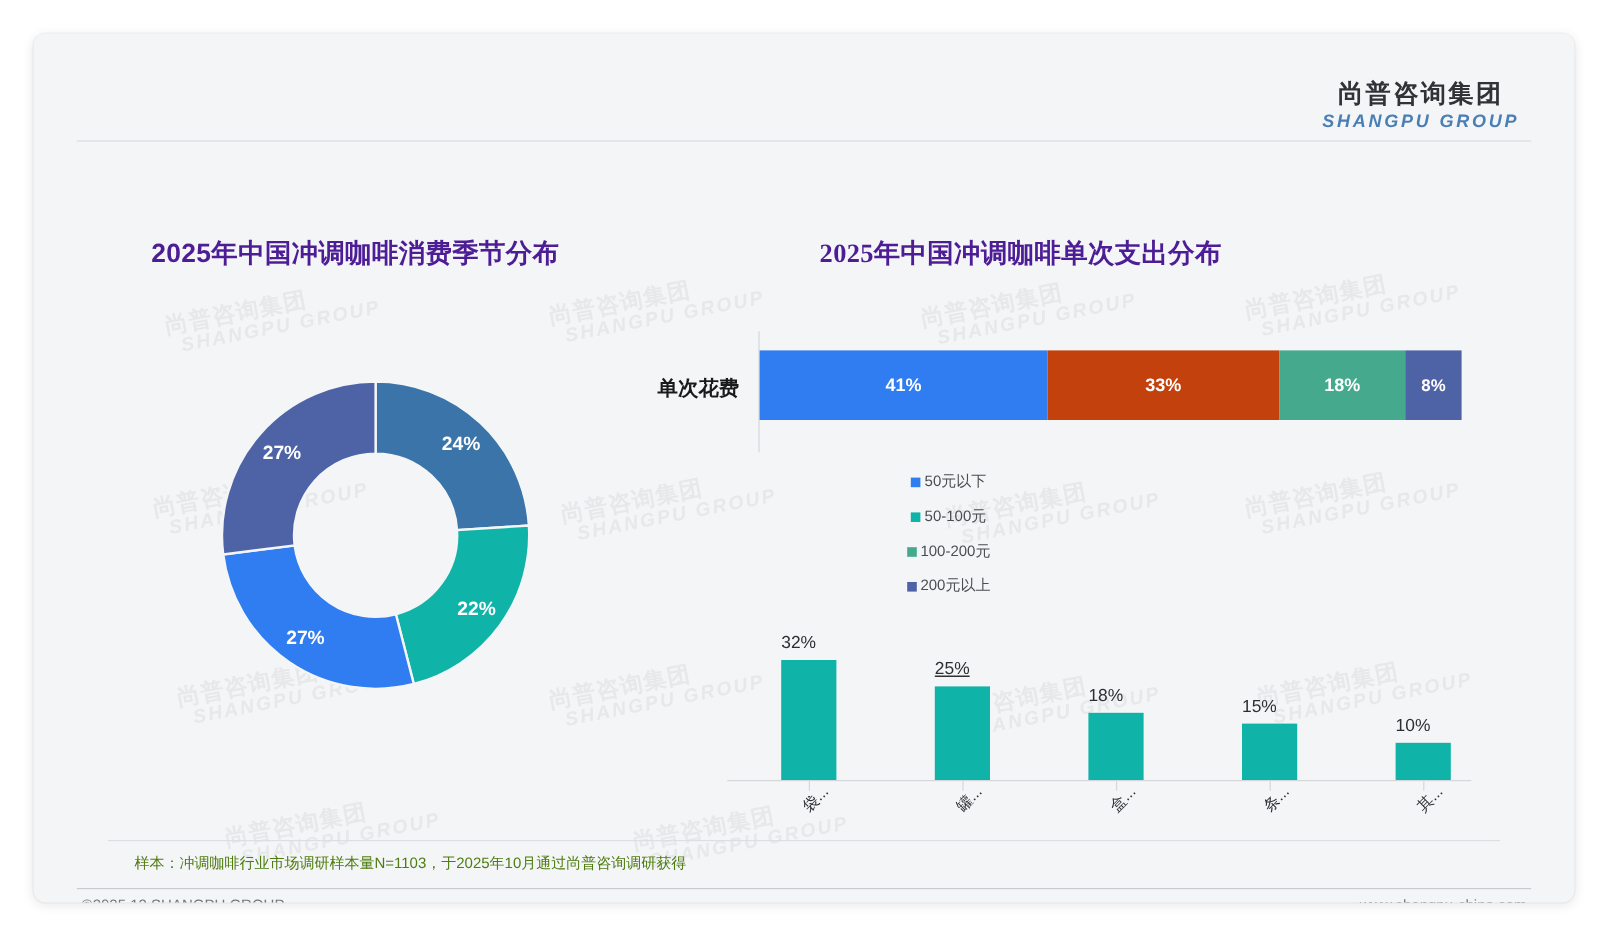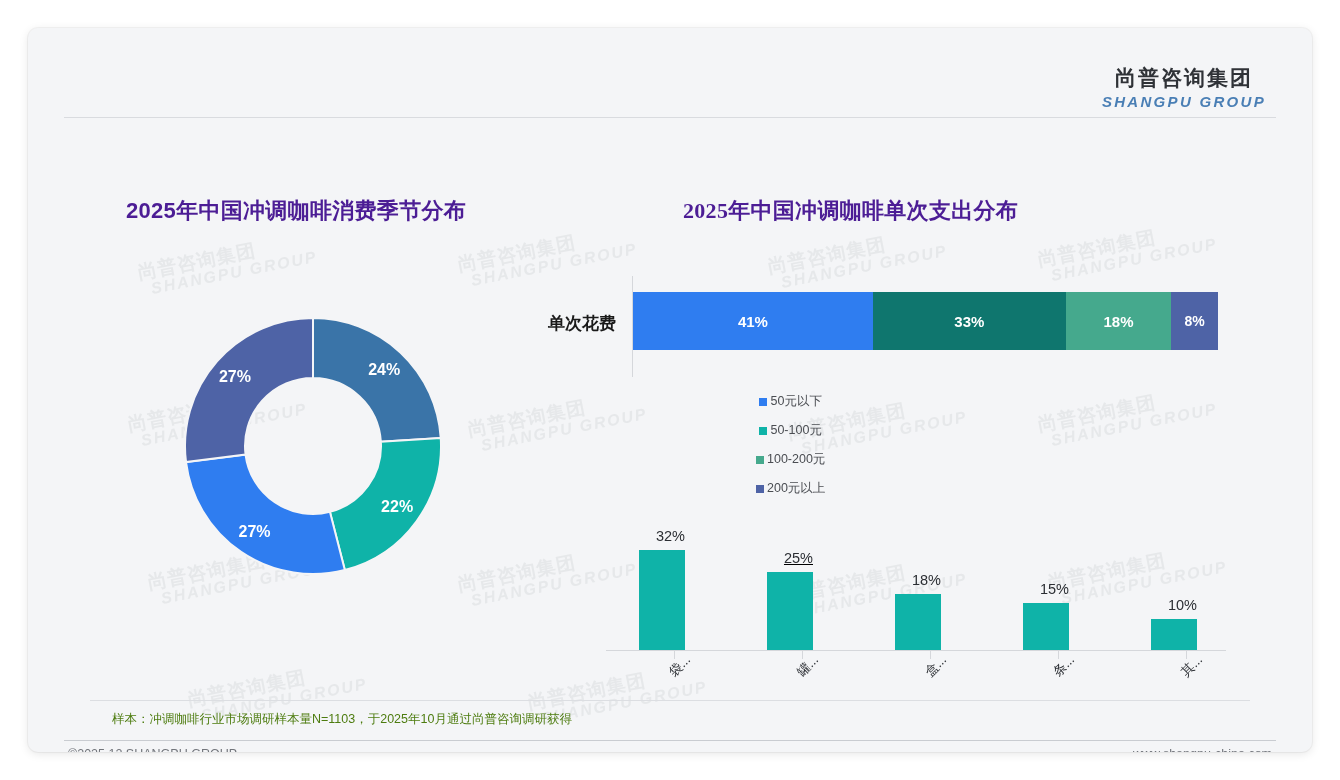--- a/index.html
+++ b/index.html
@@ -109,21 +109,21 @@
   }
   .stack-seg.small { font-size: 14px; }
 
   
   #bars-wrap { position: absolute; left: 578px; top: 478px; width: 620px; height: 178px; z-index: 3; }
   #bars-baseline {
     position: absolute; left: 0; bottom: 33px; width: 100%; height: 1px; background: #d5d7db;
   }
   .bar-col {
     position: absolute; bottom: 34px; width: 34px;
-    display: flex; flex-direction: column; align-items: flex-end; justify-content: flex-end;
+    display: flex; flex-direction: column; align-items: flex-start; justify-content: flex-end;
   }
   .bar-val {
     font-size: 14.5px; color: #2b2e33; margin-bottom: 6px;
   }
   .bar-rect { width: 46px; background: #0fb3a8; }
   .bar-tick {
     position: absolute; bottom: 25px; width: 1px; height: 8px; background: #d5d7db;
   }
   .bar-cat {
     position: absolute; bottom: -2px;
@@ -244,21 +244,21 @@
         </g>
     </svg>
   </div>
 
   <div class="panel-title" id="title-stack">2025年中国冲调咖啡单次支出分布</div>
   <div id="stack-wrap">
     <div id="stack-cat">单次花费</div>
     <div id="stack-axis"></div>
     <div id="stack-bar">
         <div class="stack-seg" style="background: rgb(47, 125, 240); width: 41%;">41%</div>
-        <div class="stack-seg" style="background: #0f766e; width: 33%;">33%</div>
+        <div class="stack-seg" style="background: #c2410c; width: 33%;">33%</div>
         <div class="stack-seg" style="background: rgb(69, 169, 141); width: 18%;">18%</div>
         <div class="stack-seg small" style="background: rgb(78, 99, 166); width: 8%;">8%</div>
       </div>
   </div>
   <div class="legend" id="legend-stack">
       <div class="legend-item">
         <span class="legend-swatch" style="background:#2f7df0"></span>
         <span class="legend-text">50元以下</span>
       </div>
       <div class="legend-item">

